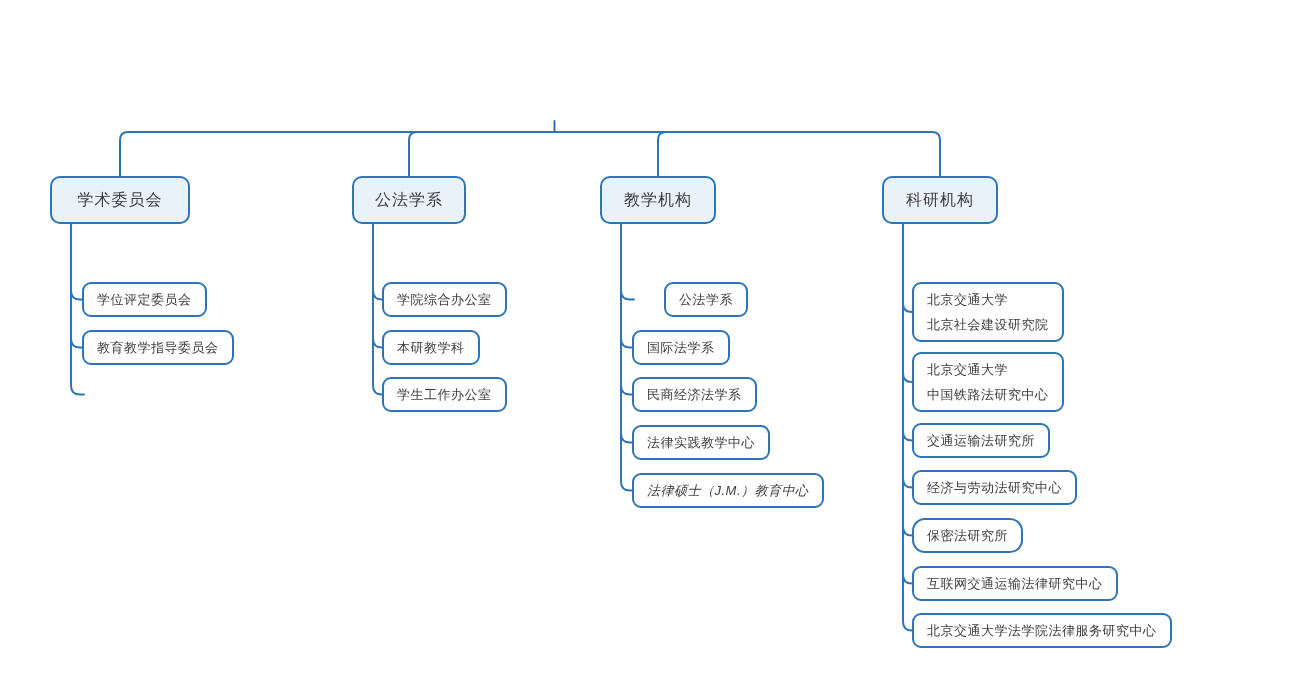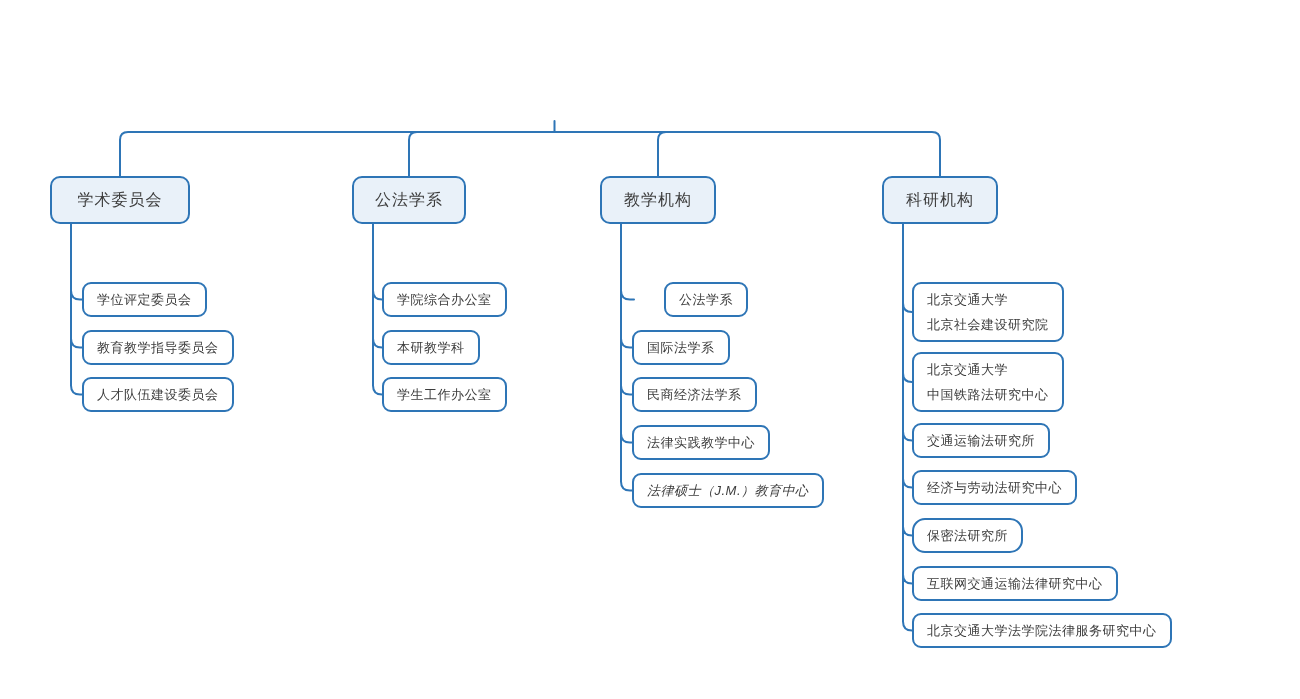--- a/index.html
+++ b/index.html
@@ -43,21 +43,20 @@
     </svg>
 
 
   <div class="node node-branch" style="left:50px;top:176px;width:140px;">学术委员会</div>
   <div class="node node-branch" style="left:352px;top:176px;width:114px;">公法学系</div>
   <div class="node node-branch" style="left:600px;top:176px;width:116px;">教学机构</div>
   <div class="node node-branch" style="left:882px;top:176px;width:116px;">科研机构</div>
 
   <div class="node node-child" style="left:82px;top:282px;">学位评定委员会</div>
   <div class="node node-child" style="left:82px;top:330px;">教育教学指导委员会</div>
-  <div class="node node-child" style="left:82px;top:377px;">人才队伍建设委员会</div>
 
   <div class="node node-child" style="left:382px;top:282px;">学院综合办公室</div>
   <div class="node node-child" style="left:382px;top:330px;">本研教学科</div>
   <div class="node node-child" style="left:382px;top:377px;">学生工作办公室</div>
 
   <div class="node node-child" style="left:632px;top:282px;margin-left:32px;">公法学系</div>
   <div class="node node-child" style="left:632px;top:330px;">国际法学系</div>
   <div class="node node-child" style="left:632px;top:377px;">民商经济法学系</div>
   <div class="node node-child" style="left:632px;top:425px;">法律实践教学中心</div>
   <div class="node node-child" style="left:632px;top:473px;font-style:italic;">法律硕士（J.M.）教育中心</div>

